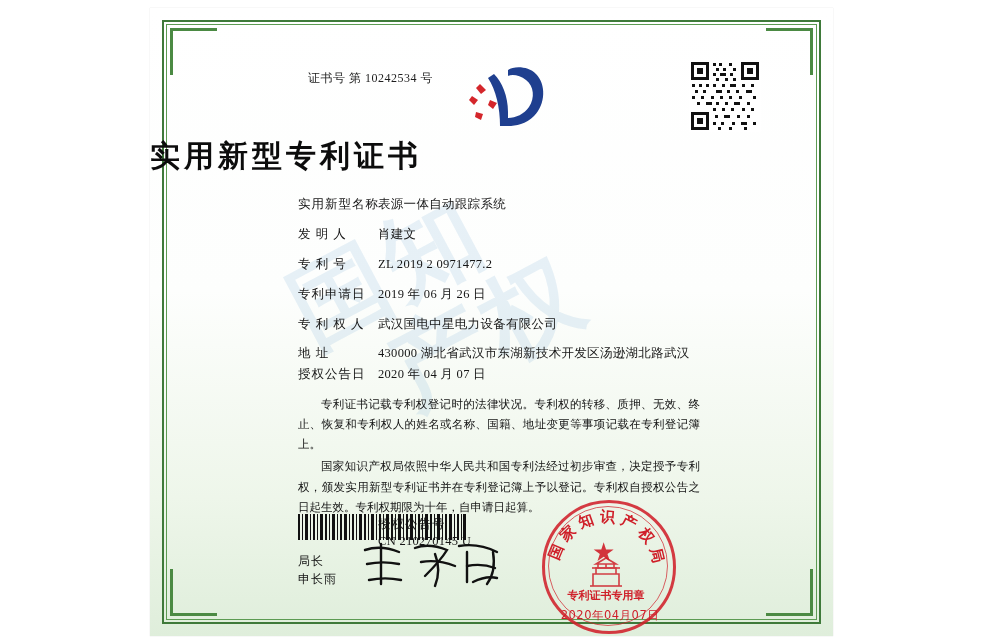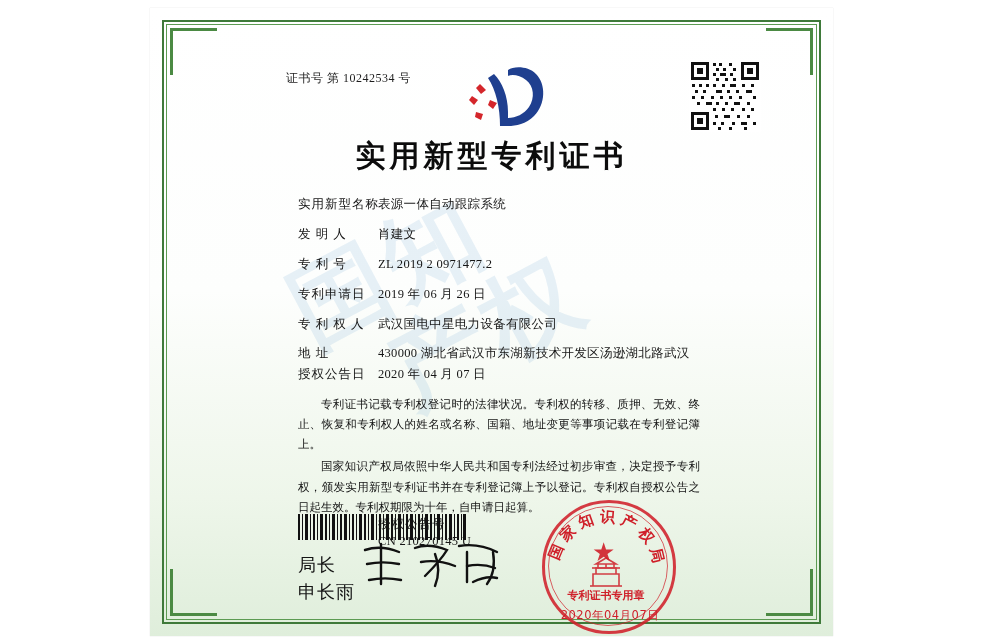--- a/index.html
+++ b/index.html
@@ -68,21 +68,21 @@
     letter-spacing: 6px;
     line-height: 1.05;
     pointer-events: none;
     user-select: none;
   }
   .wm-line2 { margin-left: 60px; }
 
   
   .cert-no {
     position: absolute;
-    left: 136px;
+    left: 158px;
     top: 62px;
     font-size: 12px;
     color: #1d1d1d;
     letter-spacing: 0.5px;
   }
   .emblem {
     position: absolute;
     left: 300px;
     top: 56px;
     width: 120px;
@@ -94,21 +94,21 @@
     top: 52px;
     width: 72px;
     height: 72px;
   }
 
   .title {
     position: absolute;
     left: 0;
     right: 0;
     top: 128px;
-    text-align: center;
+    text-align: left;
     font-size: 30px;
     font-weight: bold;
     letter-spacing: 4px;
     color: #0c0c0c;
     font-family: "DejaVu Sans", "Liberation Sans", sans-serif;
   }
 
   
   .fields {
     position: absolute;
@@ -165,21 +165,21 @@
     top: 506px;
     width: 168px;
     height: 26px;
   }
 
   
   .sig-label {
     position: absolute;
     left: 148px;
     top: 544px;
-    font-size: 18px;
+    font-size: 12px;
     line-height: 1.5;
     letter-spacing: 1px;
     color: #141414;
   }
   .sig-hand {
     position: absolute;
     left: 205px;
     top: 530px;
     width: 160px;
     height: 56px;

